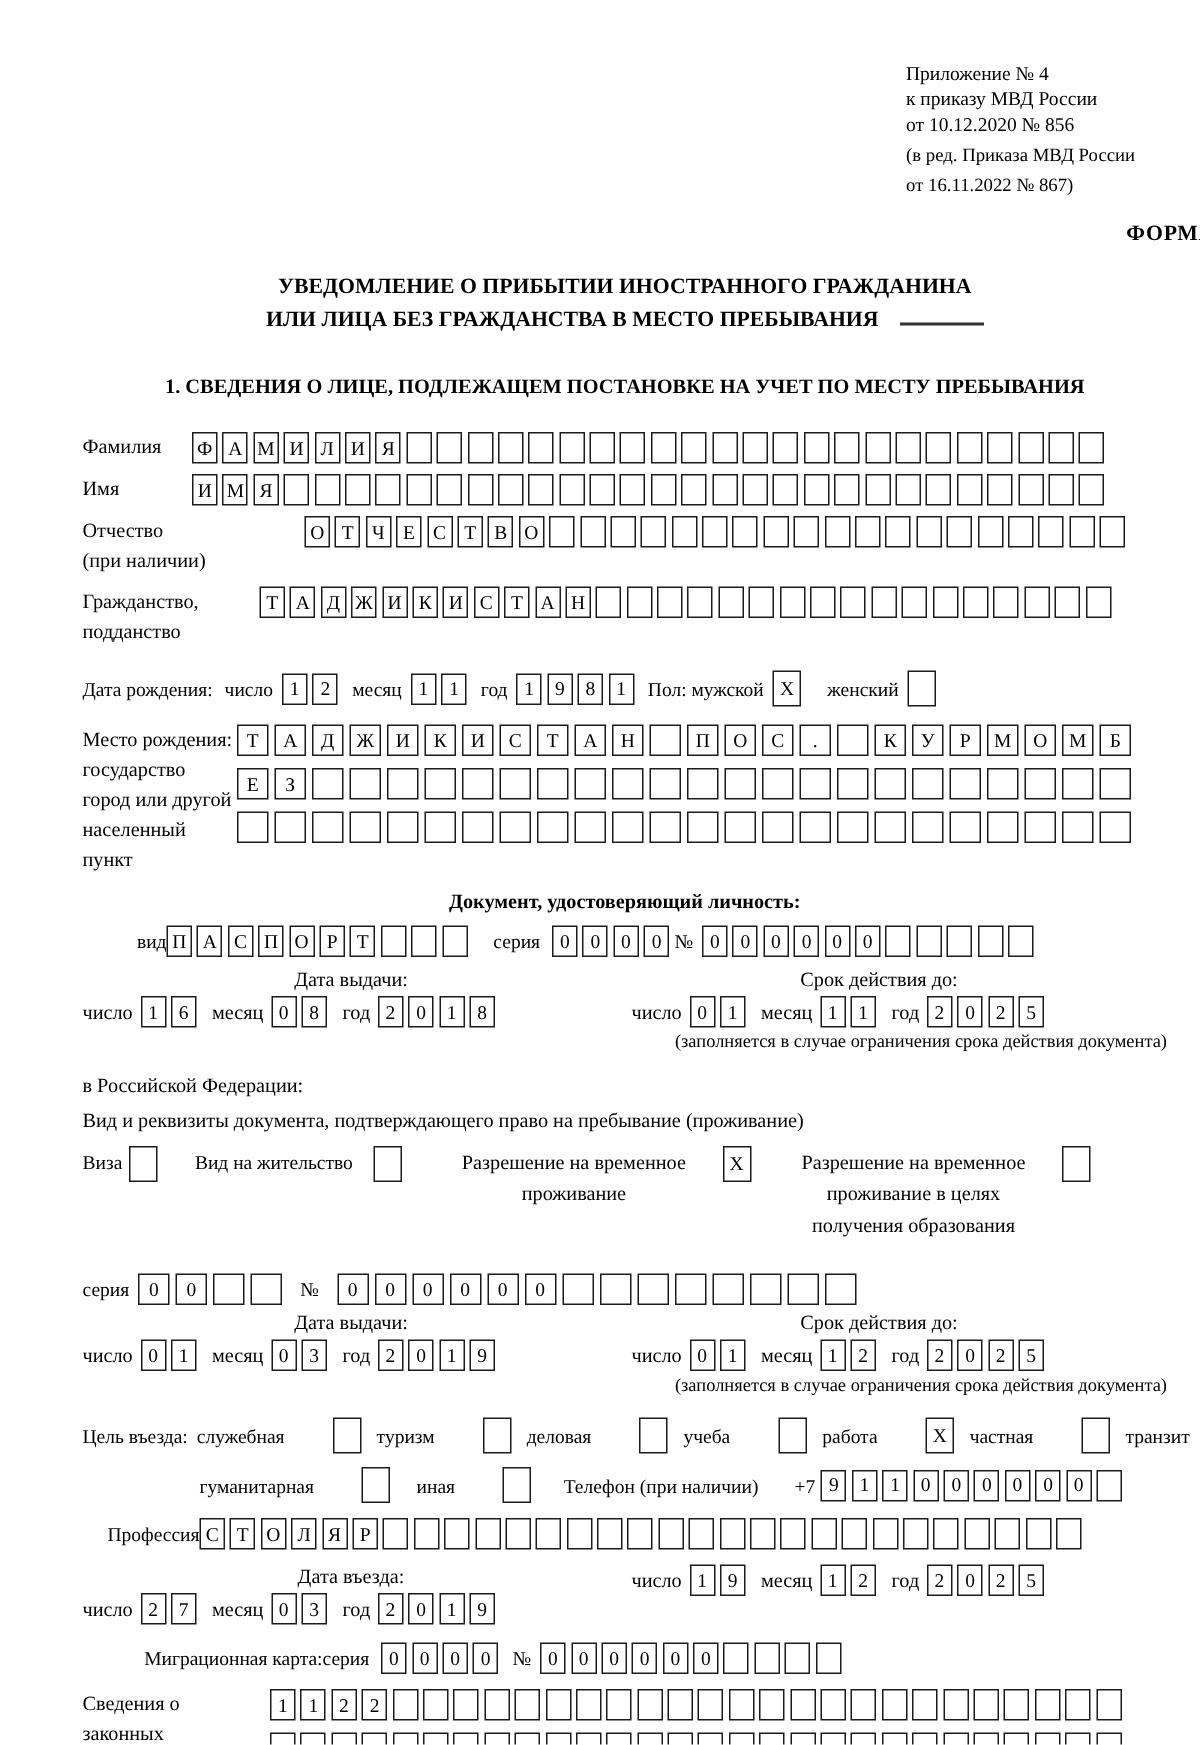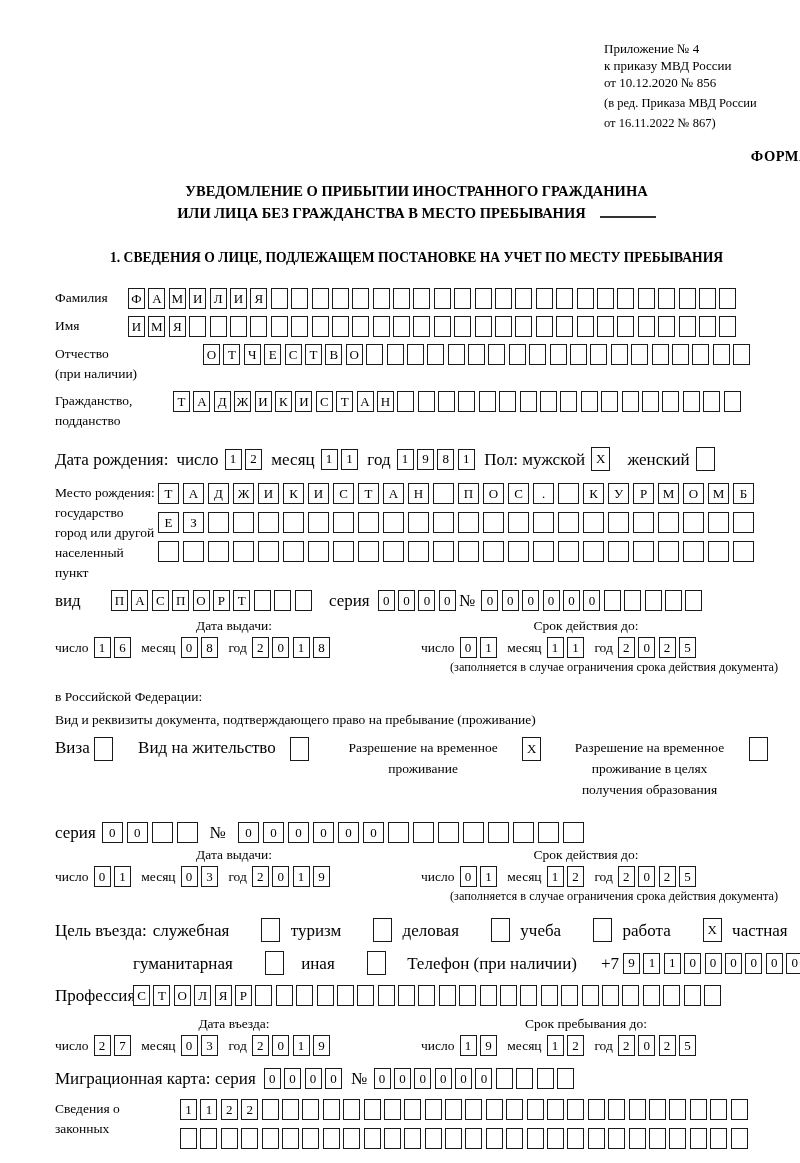--- a/index.html
+++ b/index.html
@@ -19,21 +19,21 @@
   .sec1{margin-top:26px;font-weight:bold;font-size:13.6px;text-align:center;}
   
   .frow{display:flex;align-items:flex-start;margin-bottom:7px;}
   .lblcol{flex:none;font-size:13.5px;line-height:20px;}
   .cells{display:inline-flex;flex:none;}
   .cell{flex:none;display:inline-flex;align-items:center;justify-content:center;
         width:15px;height:19px;border:1.6px solid #1b1b1b;margin-right:3.4px;
         font-size:13px;background:#fff;}
   .wide .cell{width:19px;margin-right:4px;}
   .cb .cell{height:22px;width:17px;}
-  .ilabel{font-size:17px;line-height:21px;flex:none;}
+  .ilabel{font-size:13px;line-height:21px;flex:none;text-align:right;}
   .mr6{margin-right:6px;} .mr4{margin-right:4px;} .ml8{margin-left:8px;}
   
   .w73{width:73px;} .w148{width:148px;} .w118{width:118px;font-family:Liberation Serif, serif;} .w103{width:103px;}
   .w125{width:125px;}
   .firstrows{margin-top:22px;}
   .bdrow{margin-top:16px;display:flex;align-items:center;font-size:13.5px;}
   .bdrow .cells{margin:0 6px;}
   .dochead{text-align:center;font-weight:bold;font-size:13.5px;margin:10px 0 8px 0;}
   .dates{display:flex;margin-top:4px;}
   .dcol1{width:358px;flex:none;}
@@ -337,20 +337,21 @@
           <span class="cell"></span>
           <span class="cell"></span>
           <span class="cell"></span>
           <span class="cell"></span>
           <span class="cell"></span>
           <span class="cell"></span>
         </div>
     </div>
   </div>
 
+  <div class="dochead">Документ, удостоверяющий личность:</div>
 
   <div class="frow" style="align-items:center;">
     <span class="ilabel" style="width:56px;">вид</span>
     <span class="cells">
         <span class="cell">П</span>
         <span class="cell">А</span>
         <span class="cell">С</span>
         <span class="cell">П</span>
         <span class="cell">О</span>
         <span class="cell">Р</span>
@@ -671,21 +672,20 @@
         <span>год</span>
         <span class="cells">
             <span class="cell">2</span>
             <span class="cell">0</span>
             <span class="cell">1</span>
             <span class="cell">9</span>
           </span>
       </div>
     </div>
     <div class="dcol2">
-      <div class="dlabel">Срок пребывания до:</div>
       <div class="drow">
         <span>число</span>
         <span class="cells">
             <span class="cell">1</span>
             <span class="cell">9</span>
           </span>
         <span>месяц</span>
         <span class="cells">
             <span class="cell">1</span>
             <span class="cell">2</span>

